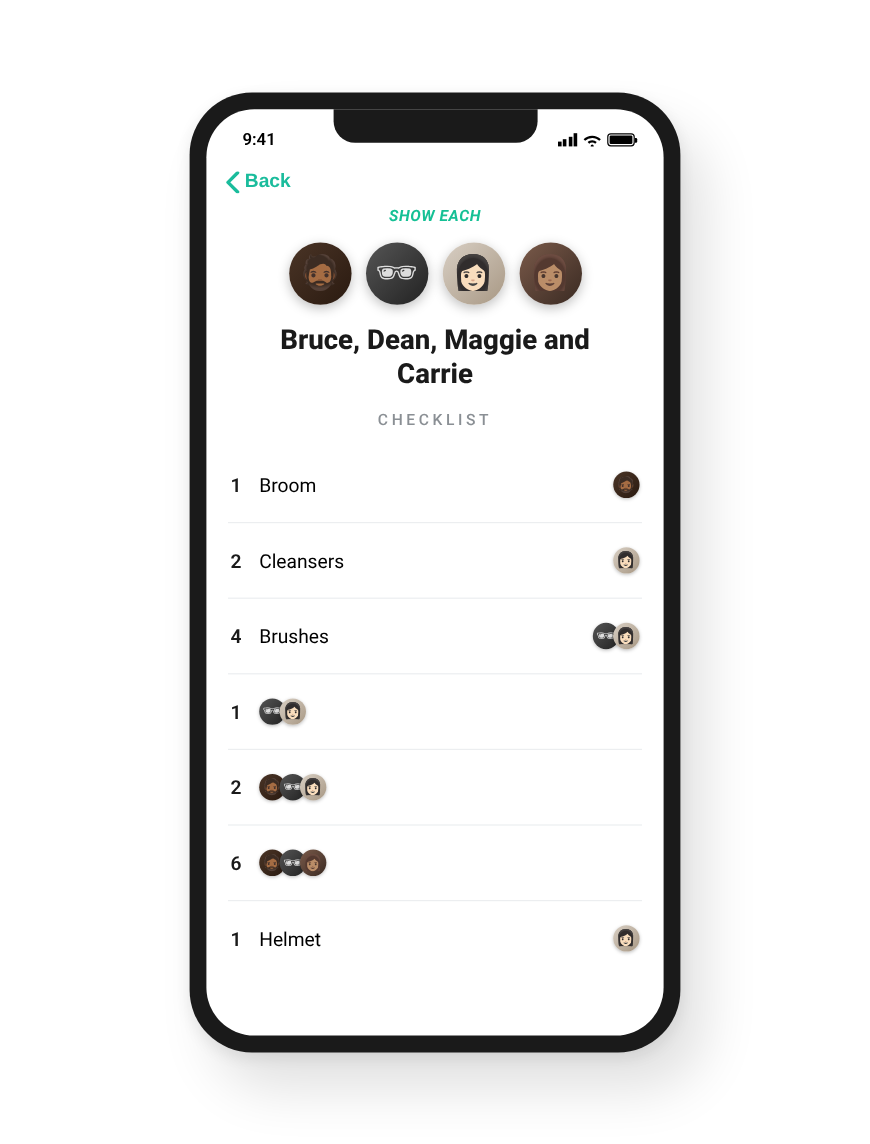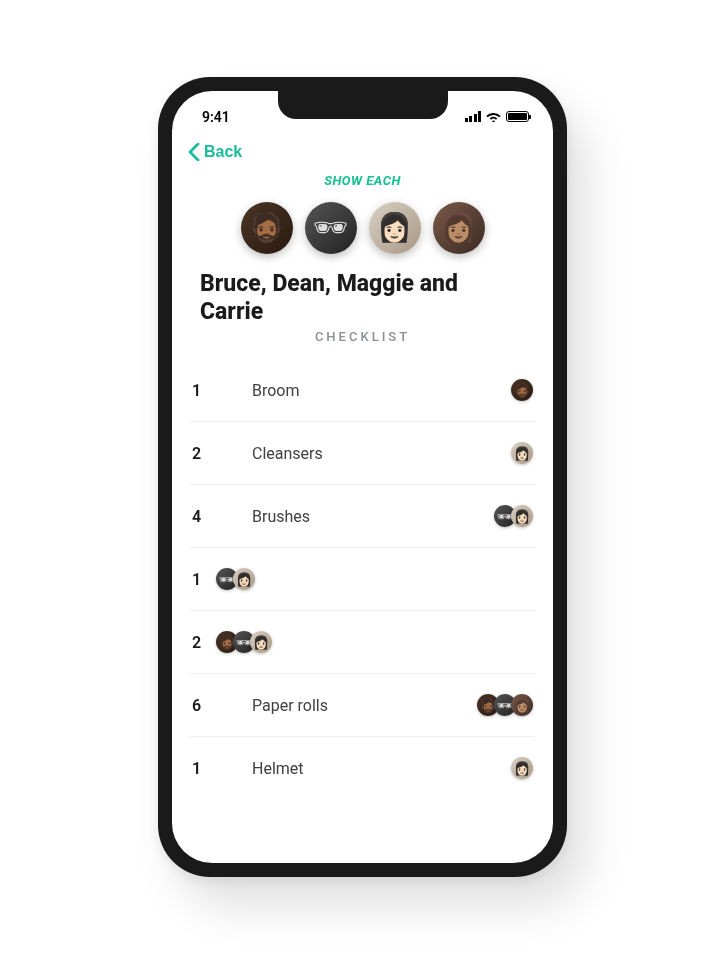--- a/index.html
+++ b/index.html
@@ -157,26 +157,26 @@
       font-size: 13px;
       margin-left: -5px;
       box-shadow: 0 1px 3px rgba(0,0,0,.25);
     }
     .avatar-sm:first-child { margin-left:0; }
     .a-bruce  { background: linear-gradient(135deg,#4a3426,#2a1a10); color:#c8a070;}
     .a-dean   { background: linear-gradient(135deg,#555,#222); color:#ddd;}
     .a-maggie { background: linear-gradient(135deg,#d8cfc4,#a89884); color:#6a584a;}
     .a-carrie { background: linear-gradient(135deg,#7a5a4a,#3a2a22); color:#d8b8a0;}
     .title-names {
-      text-align: left;
+      text-align: center;
       font-size: 23px;
       font-weight: 800;
       color: #1a1a1a;
       line-height: 1.25;
-      margin-bottom: 2px;
+      margin-bottom: 16px;
       padding: 0 10px;
     }
     .subtitle {
       text-align: center;
       color: #8a8f94;
       font-size: 13px;
       font-weight: 500;
       letter-spacing: 3px;
       margin-bottom: 15px;
     }
@@ -189,22 +189,21 @@
     .list-row:last-child { border-bottom:none; }
     .list-qty {
       width: 24px;
       font-size: 16px;
       font-weight: 600;
       color: #1a1a1a;
     }
     .list-name {
       flex: 1;
       font-size: 16px;
-      color: #404040;
-      margin-left: 36px;
+      color: #000000;
     }
     .list-avatars {
       display: flex;
       align-items: center;
     }
   </style>
 </head>
 <body>
 
 <div class="phone-frame">
@@ -286,21 +285,20 @@
           <div class="list-row">
             <div class="list-qty">2</div>
             <div class="list-avatars">
               <div class="avatar-sm a-bruce">🧔🏾</div>
               <div class="avatar-sm a-dean">🕶</div>
               <div class="avatar-sm a-maggie">👩🏻</div>
             </div>
           </div>
           <div class="list-row">
             <div class="list-qty">6</div>
-            <div class="list-name">Paper rolls</div>
             <div class="list-avatars">
               <div class="avatar-sm a-bruce">🧔🏾</div>
               <div class="avatar-sm a-dean">🕶</div>
               <div class="avatar-sm a-carrie">👩🏽</div>
             </div>
           </div>
           <div class="list-row">
             <div class="list-qty">1</div>
             <div class="list-name">Helmet</div>
             <div class="list-avatars">

